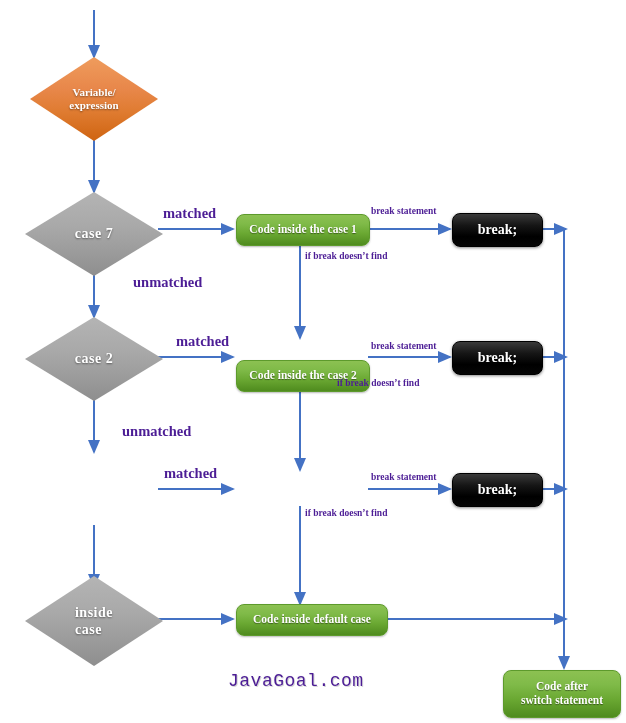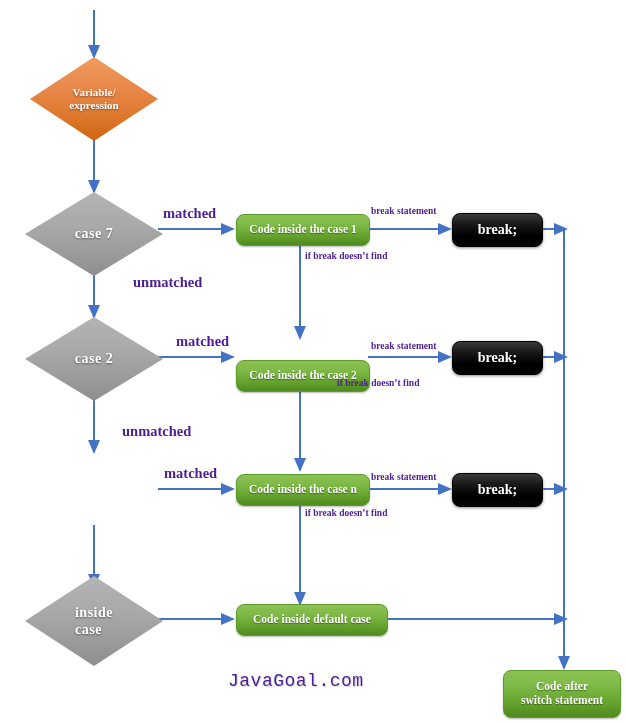--- a/index.html
+++ b/index.html
@@ -145,23 +145,20 @@
   </div>
 
   <div class="rbox green" style="left:236px;top:214px;width:132px;height:30px;">
     <span>Code inside the case 1</span>
   </div>
 
   <div class="rbox green" style="left:236px;top:360px;width:132px;height:30px;">
     <span>Code inside the case 2</span>
   </div>
 
-  <div class="rbox green" style="left:236px;top:474px;width:132px;height:30px;">
-    <span>Code inside the case n</span>
-  </div>
 
   <div class="rbox green" style="left:236px;top:604px;width:150px;height:30px;">
     <span>Code inside default case</span>
   </div>
 
   <div class="rbox black" style="left:452px;top:213px;width:89px;height:32px;">
     <span>break;</span>
   </div>
 
   <div class="rbox black" style="left:452px;top:341px;width:89px;height:32px;">

